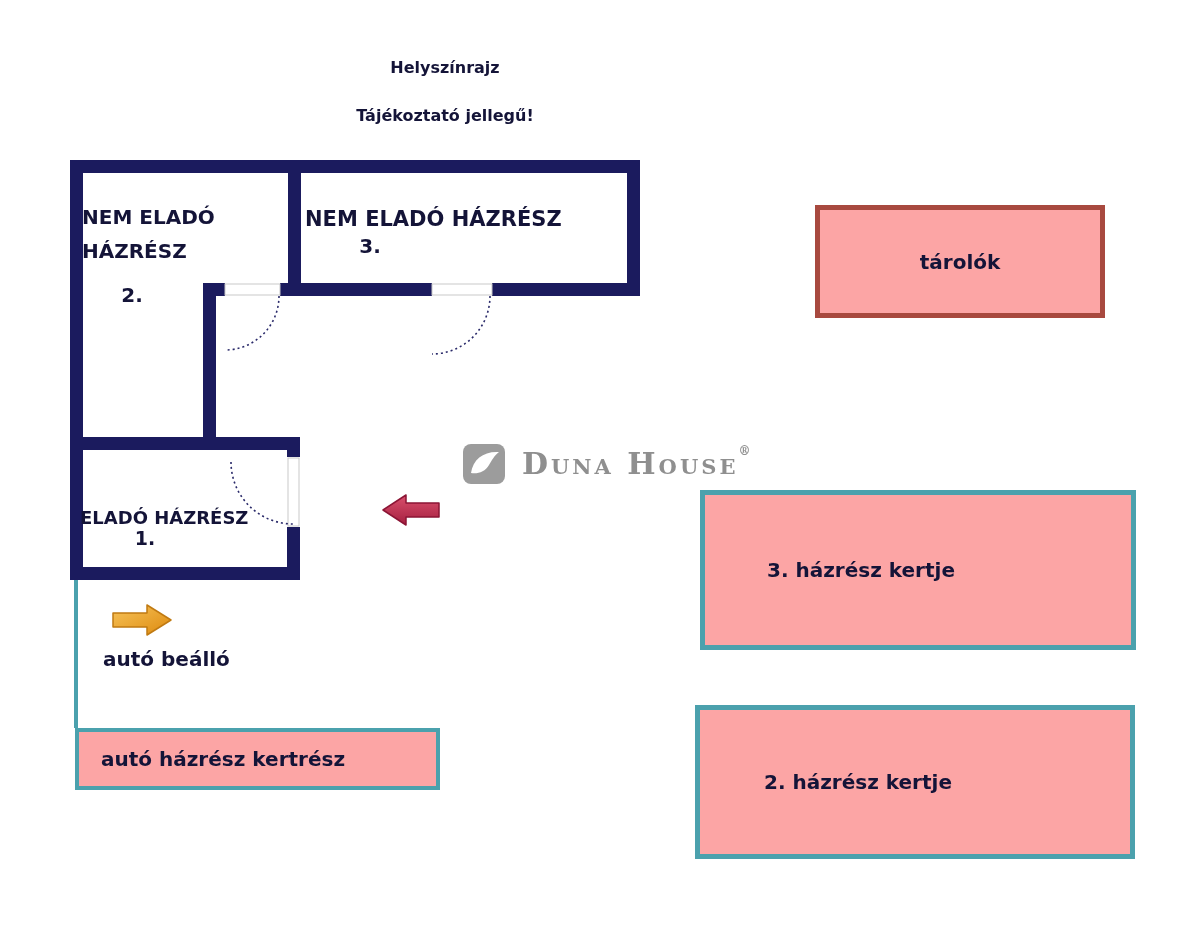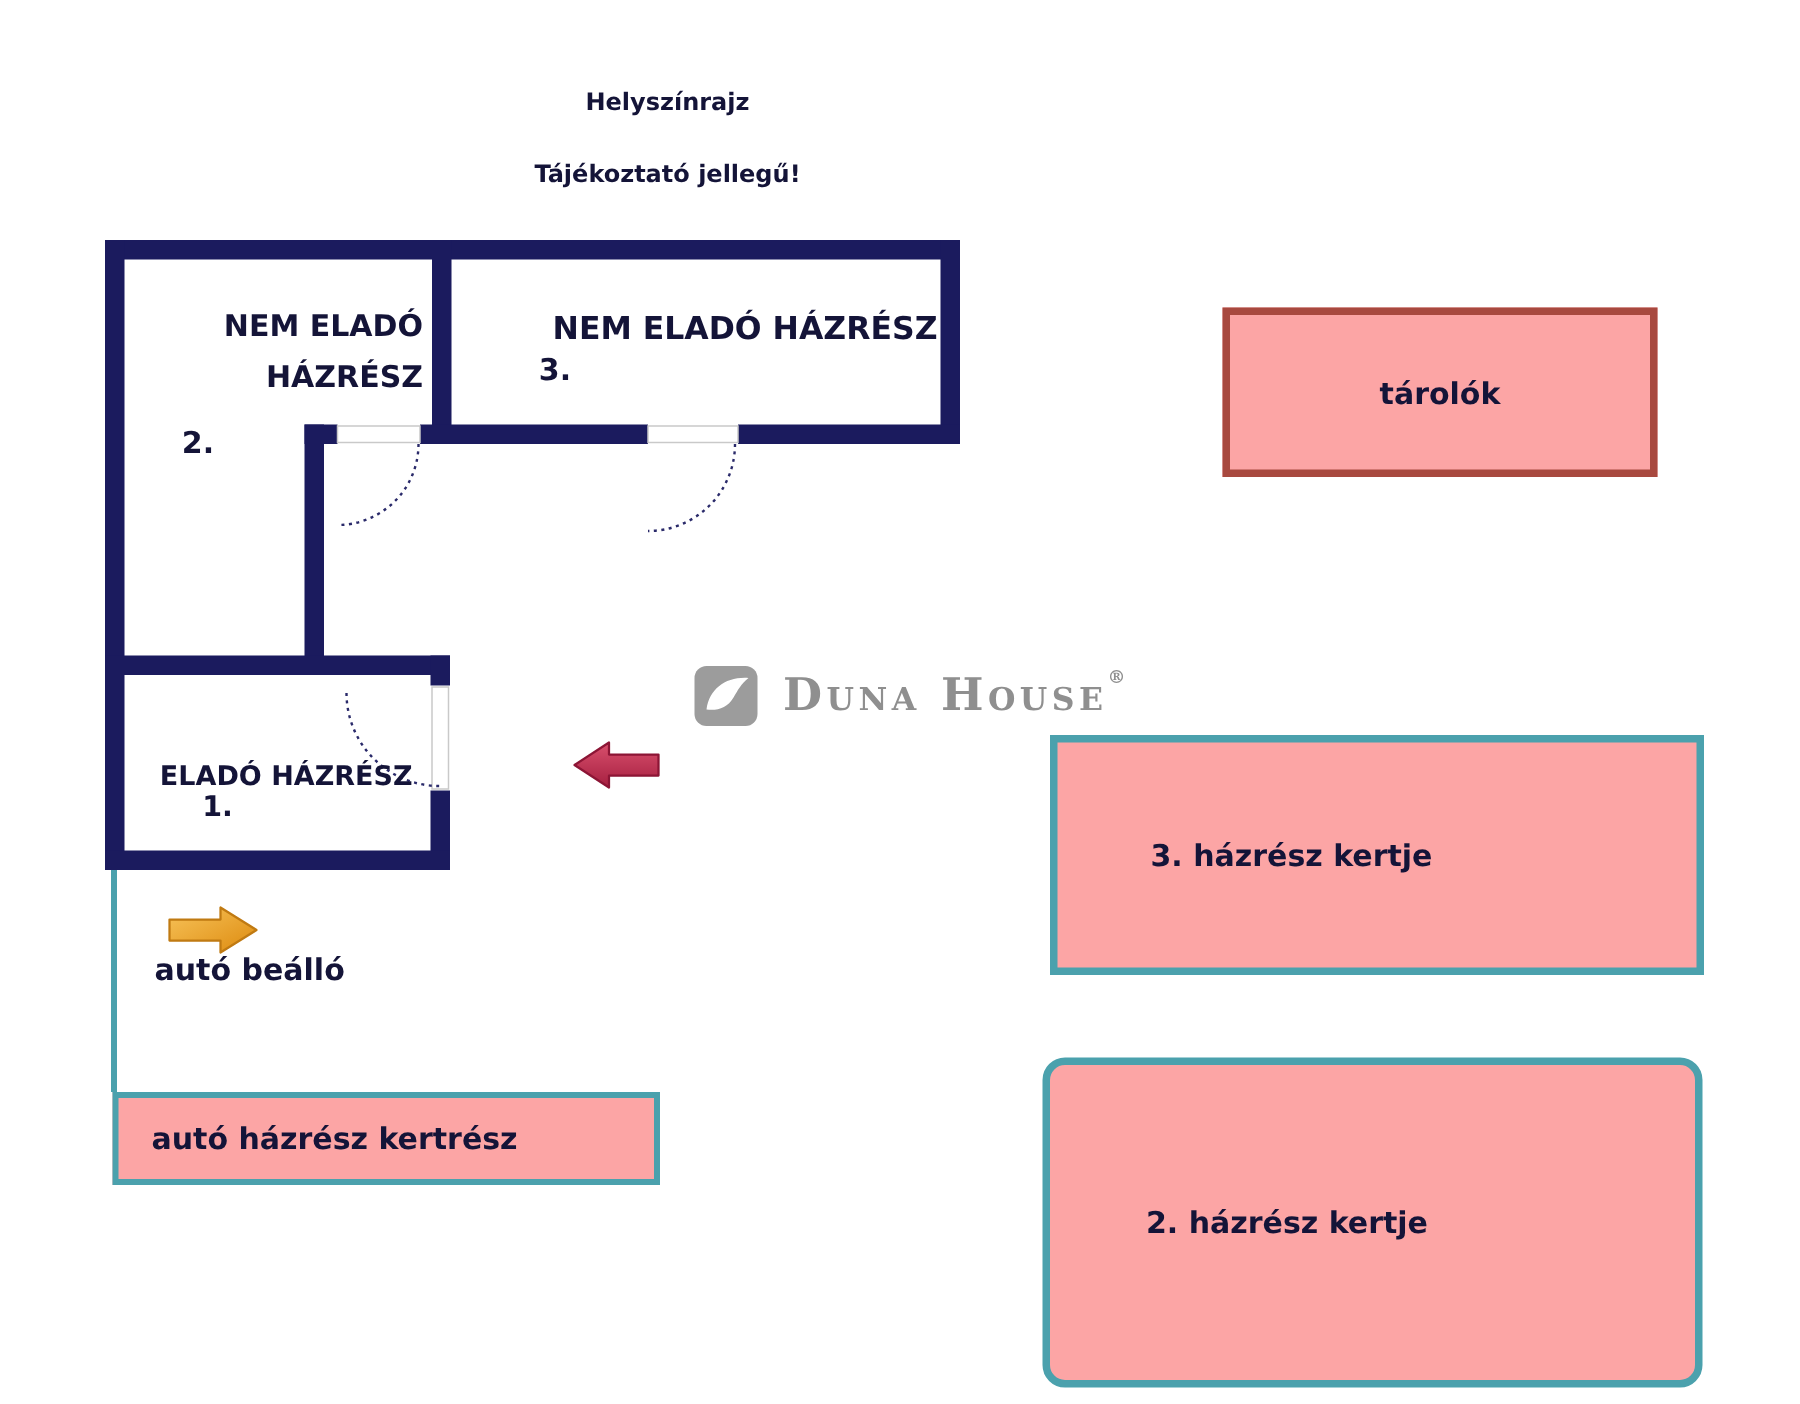--- a/index.html
+++ b/index.html
@@ -8,21 +8,21 @@
     position:relative;
     background:#ffffff;
     overflow:hidden;
     font-family:"DejaVu Sans","Liberation Sans",sans-serif;
     color:#141438;
   }
   .abs { position:absolute; }
   .wall { position:absolute; background:#1b1b5e; }
   .bold { font-weight:bold; }
   .title-text { font-size:16px; font-weight:bold; text-align:center; }
-  .room-label { font-size:20px; font-weight:bold; text-align:right; line-height:1.7; }
+  .room-label { font-size:20px; font-weight:bold; text-align:left; line-height:1.7; }
   .room-number { font-size:20px; font-weight:bold; text-align:center; }
   .area-box { position:absolute; background:#fca5a5; display:flex; align-items:center; }
   .area-label { font-size:20px; font-weight:bold; }
   .teal-border { border:5px solid #4ba1ad; }
   .storage-border { border:5px solid #a8493f; }
   .teal-line { position:absolute; background:#4ba1ad; }
   .logo-wrap { position:absolute; display:flex; align-items:center; gap:14px; }
   .logo-text {
     font-family:"DejaVu Serif","Liberation Serif",serif;
     font-variant:small-caps;
@@ -77,31 +77,31 @@
 <div class="abs room-number" style="left:85px; top:527px; width:120px; font-size:19px;">1.</div>
 
 <div class="area-box storage-border" style="left:815px; top:205px; width:290px; height:113px; justify-content:center;">
   <span class="area-label">tárolók</span>
 </div>
 
 <div class="area-box teal-border" style="left:700px; top:490px; width:436px; height:160px; padding-left:62px;">
   <span class="area-label">3. házrész kertje</span>
 </div>
 
-<div class="area-box teal-border" style="left:695px; top:705px; width:440px; height:220px; padding-left:64px;border-radius:15px;">
+<div class="area-box teal-border" style="left:695px; top:705px; width:440px; height:154px; padding-left:64px;">
   <span class="area-label">2. házrész kertje</span>
 </div>
 
 <div class="area-box" style="left:75px; top:728px; width:365px; height:62px; padding-left:22px; border:4px solid #4ba1ad;">
   <span class="area-label">autó házrész kertrész</span>
 </div>
 
 <div class="teal-line" style="left:74px; top:580px; width:4px; height:148px;"></div>
 
-<div class="abs bold" style="left:103px; top:634px; font-size:20px;">autó beálló</div>
+<div class="abs bold" style="left:103px; top:647px; font-size:20px;">autó beálló</div>
 
 <svg class="abs" style="left:380px; top:492px;" width="62" height="36" viewBox="0 0 62 36">
   <defs>
     <linearGradient id="gradRed" x1="0" y1="0" x2="0" y2="1">
       <stop offset="0" stop-color="#d9506d"></stop>
       <stop offset="1" stop-color="#a51f40"></stop>
     </linearGradient>
   </defs>
   <polygon points="3,18 26,3 26,11 59,11 59,25 26,25 26,33" fill="url(#gradRed)" stroke="#8c1535" stroke-width="1.5" stroke-linejoin="round"></polygon>
 </svg>

